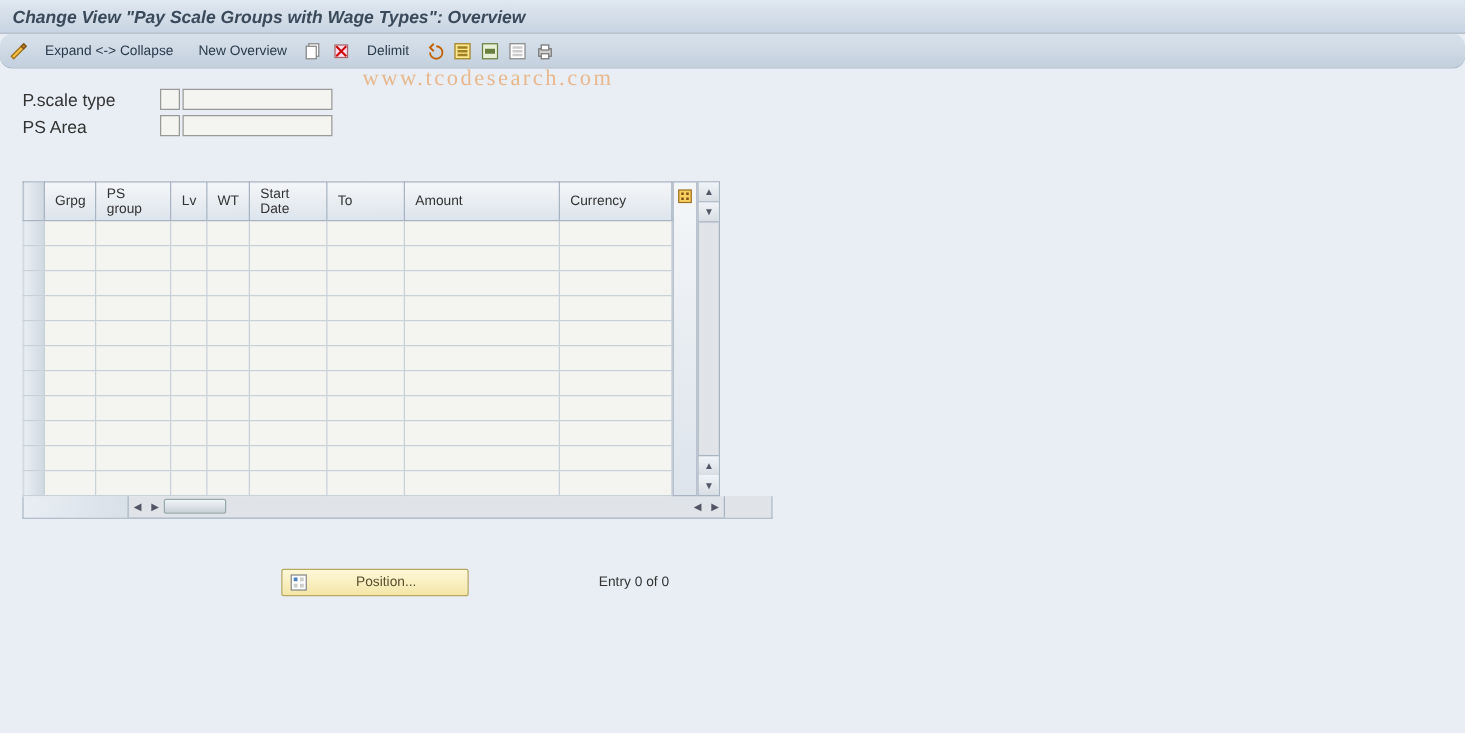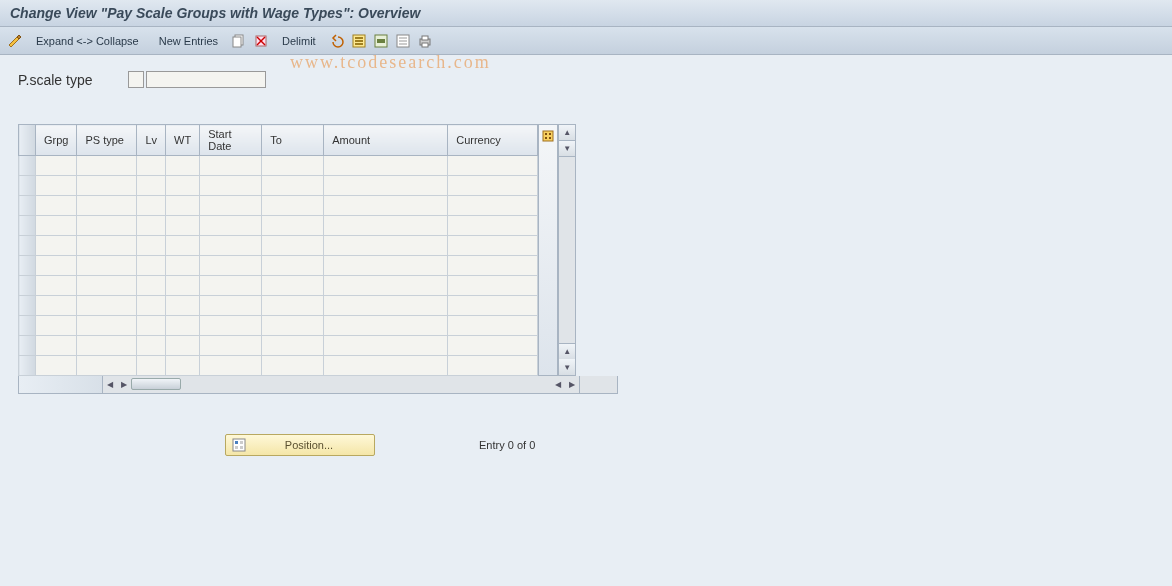--- a/index.html
+++ b/index.html
@@ -22,20 +22,21 @@
       border-bottom: 1px solid #a8b4c2;
     }
     .toolbar {
       background: linear-gradient(to bottom, #d8e2ec, #c4d0de);
       padding: 4px 6px;
       display: flex;
       align-items: center;
       gap: 4px;
       border-bottom: 1px solid #a8b4c2;
       height: 28px;
+      border-radius: 10px;
     }
     .toolbar-icon-main {
       width: 18px; height: 18px;
       display: flex; align-items: center; justify-content: center;
       cursor: pointer;
     }
     .toolbar-text-btn {
       padding: 2px 8px;
       cursor: pointer;
       color: #2a3a4a;
@@ -210,21 +211,21 @@
 <div class="titlebar">Change View "Pay Scale Groups with Wage Types": Overview</div>
 
 <div class="toolbar">
   <div class="toolbar-icon-main">
     <svg width="16" height="16">
         <path d="M2 12 L10 4 L12 6 L4 14 Z" fill="#f4c040" stroke="#a07020" stroke-width="1"></path>
         <path d="M10 4 L12 2 L14 4 L12 6 Z" fill="#b88030" stroke="#805010"></path>
       </svg>
   </div>
   <div class="toolbar-text-btn">Expand &lt;-&gt; Collapse</div>
-  <div class="toolbar-text-btn">New Entries</div>
+  <div class="toolbar-text-btn">New Overview</div>
   <div class="toolbar-icon">
     <svg width="14" height="14">
         <rect x="3" y="1" width="8" height="10" fill="#fff" stroke="#888"></rect>
         <rect x="1" y="3" width="8" height="10" fill="#fff" stroke="#888"></rect>
       </svg>
   </div>
   <div class="toolbar-icon">
     <svg width="14" height="14">
         <rect x="2" y="2" width="10" height="10" fill="#fde" stroke="#a66"></rect>
         <line x1="3" y1="3" x2="11" y2="11" stroke="#c00" stroke-width="1.5"></line>
@@ -267,33 +268,38 @@
         <rect x="4" y="9" width="6" height="4" fill="#fff" stroke="#777"></rect>
       </svg>
   </div>
 </div>
 
 <div class="watermark">www.tcodesearch.com</div>
 
 <div class="filter-area">
   <div class="filter-row">
     <div class="filter-label">P.scale type</div>
+    <input class="filter-small-input" value="" style="">
+    <input class="filter-input" value="" style="">
+  </div>
+  <div class="filter-row">
+    <div class="filter-label">PS Area</div>
     <input class="filter-small-input" value="" style="">
     <input class="filter-input" value="" style="">
   </div>
 </div>
 
 <div class="grid-area">
   <div class="grid-wrapper">
     <table class="grid-table">
       <thead>
         <tr>
           <th class="row-selector"></th>
           <th class="col-grpg">Grpg</th>
-          <th class="col-psgroup">PS type</th>
+          <th class="col-psgroup">PS group</th>
           <th class="col-lv">Lv</th>
           <th class="col-wt">WT</th>
           <th class="col-start">Start Date</th>
           <th class="col-to">To</th>
           <th class="col-amount">Amount</th>
           <th class="col-currency">Currency</th>
         </tr>
       </thead>
       <tbody id="grid-body">
           <tr>

